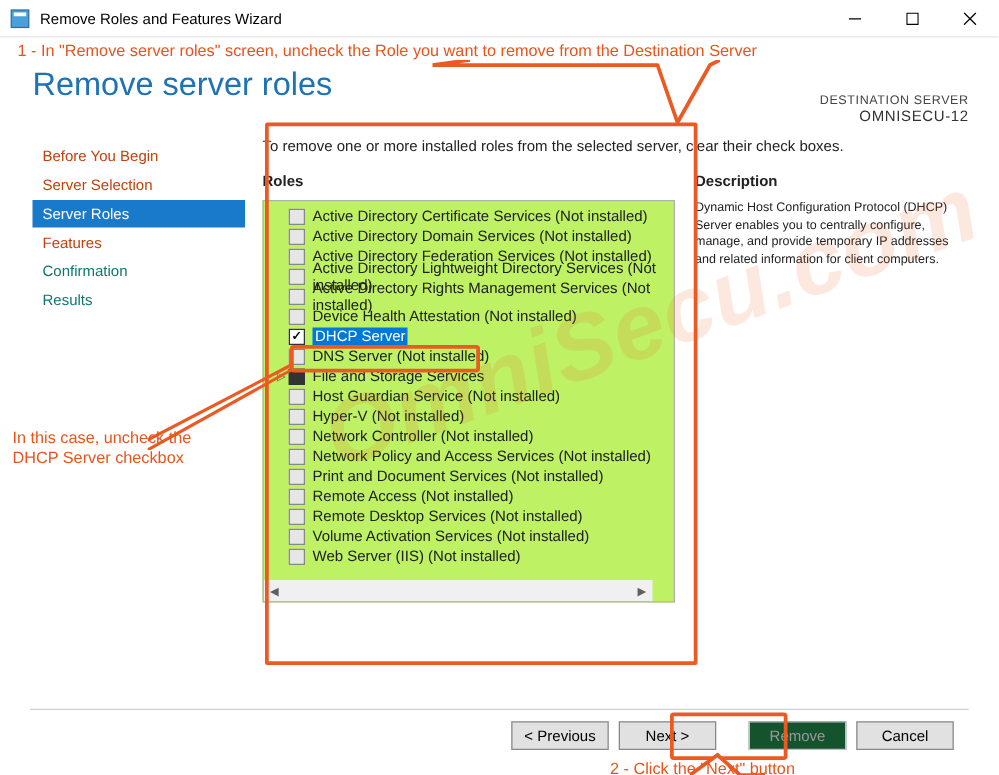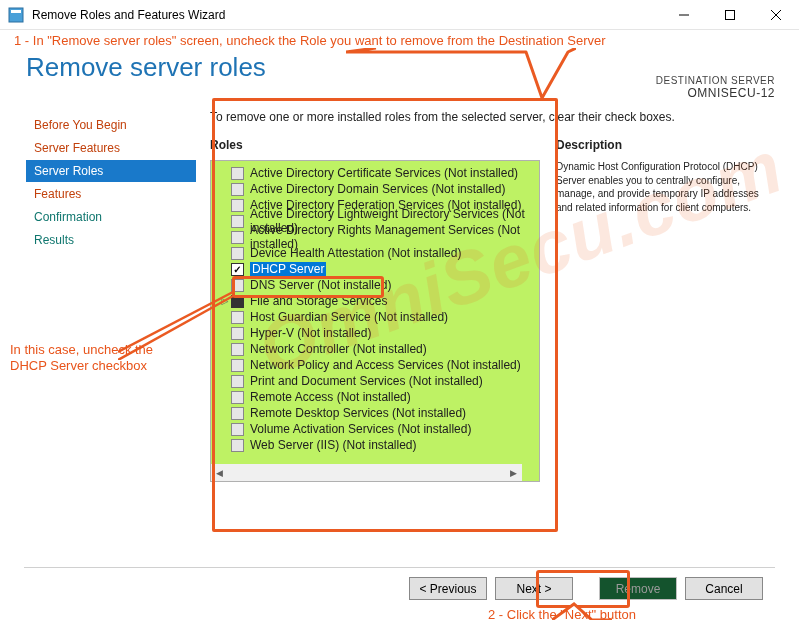--- a/index.html
+++ b/index.html
@@ -87,21 +87,21 @@
   <div class="page-title">Remove server roles</div>
   <div class="dest">
     <div>DESTINATION SERVER</div>
     <div class="dest-name">OMNISECU-12</div>
   </div>
 </div>
 
 <div class="content">
   <div class="nav">
     <div class="nav-item">Before You Begin</div>
-    <div class="nav-item">Server Features</div>
+    <div class="nav-item">Server Selection</div>
     <div class="nav-item selected">Server Roles</div>
     <div class="nav-item">Features</div>
     <div class="nav-item disabled">Confirmation</div>
     <div class="nav-item disabled">Results</div>
   </div>
 
   <div class="main">
     <div class="instr">To remove one or more installed roles from the selected server, clear their check boxes.</div>
     <div class="cols">
       <div class="roles-col">

